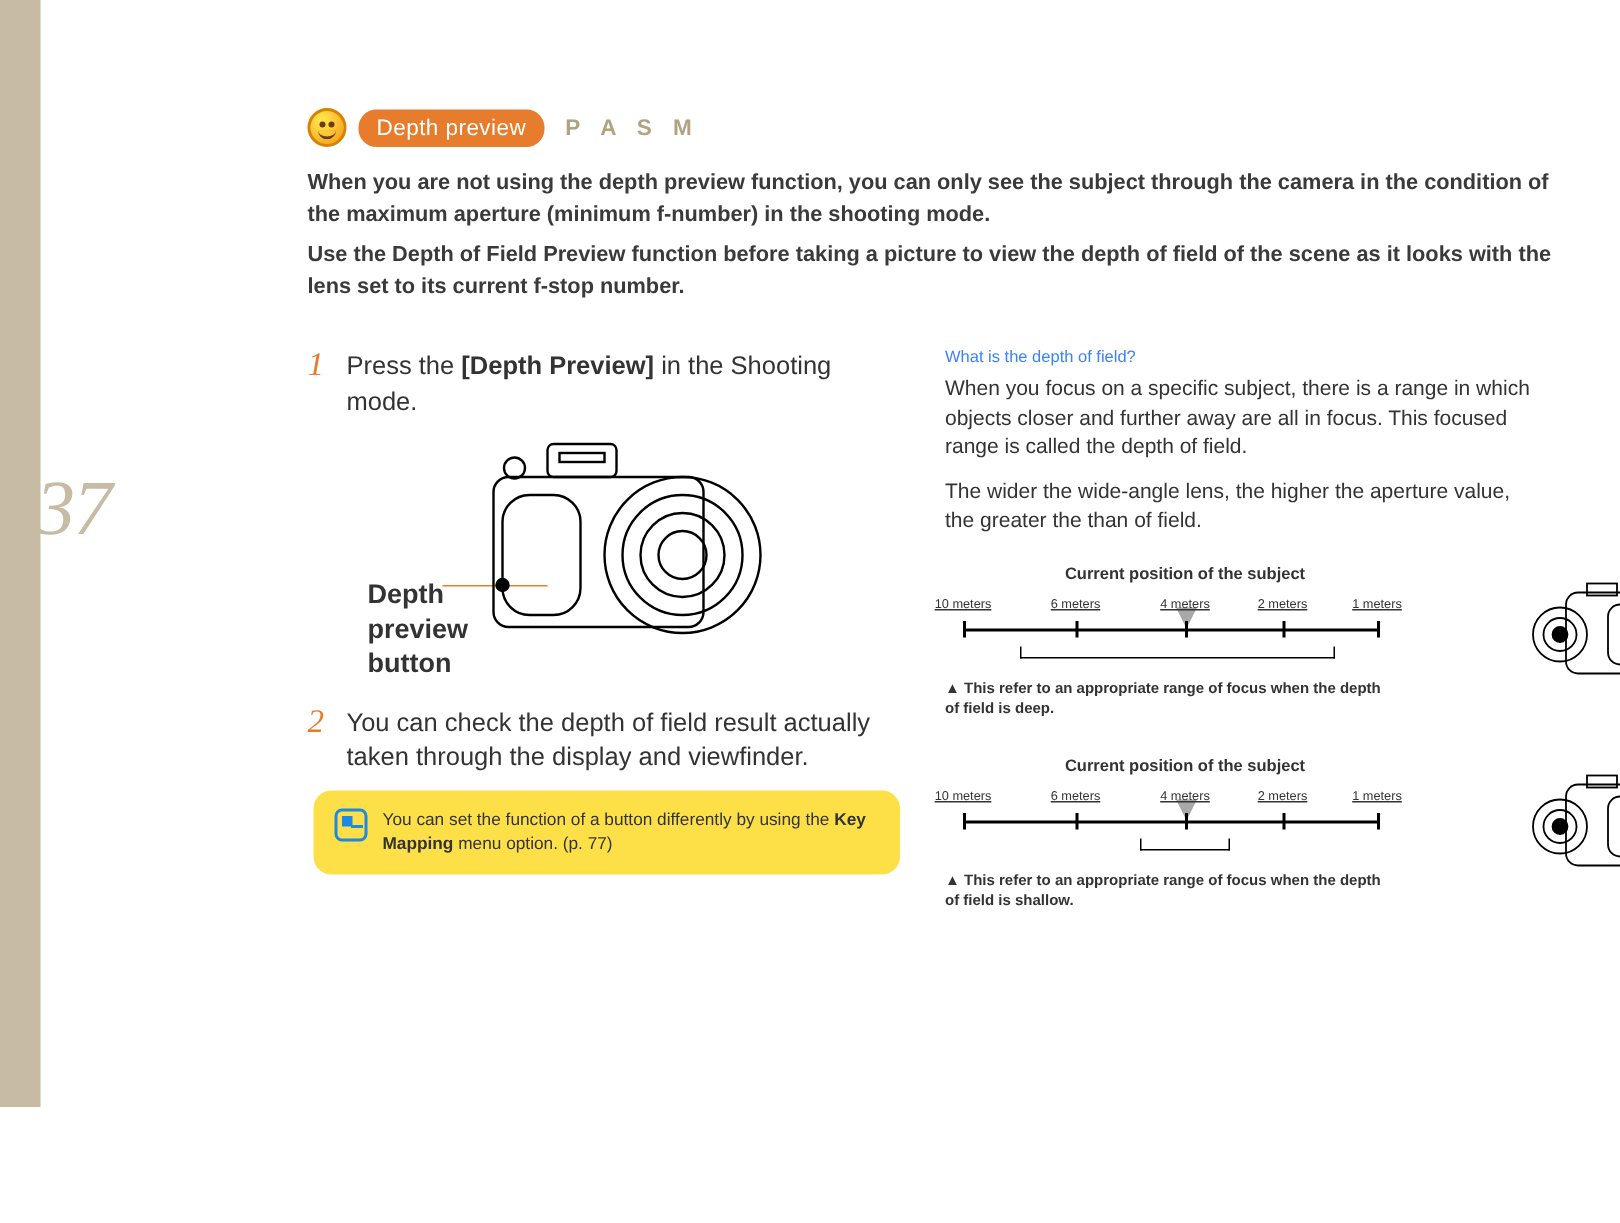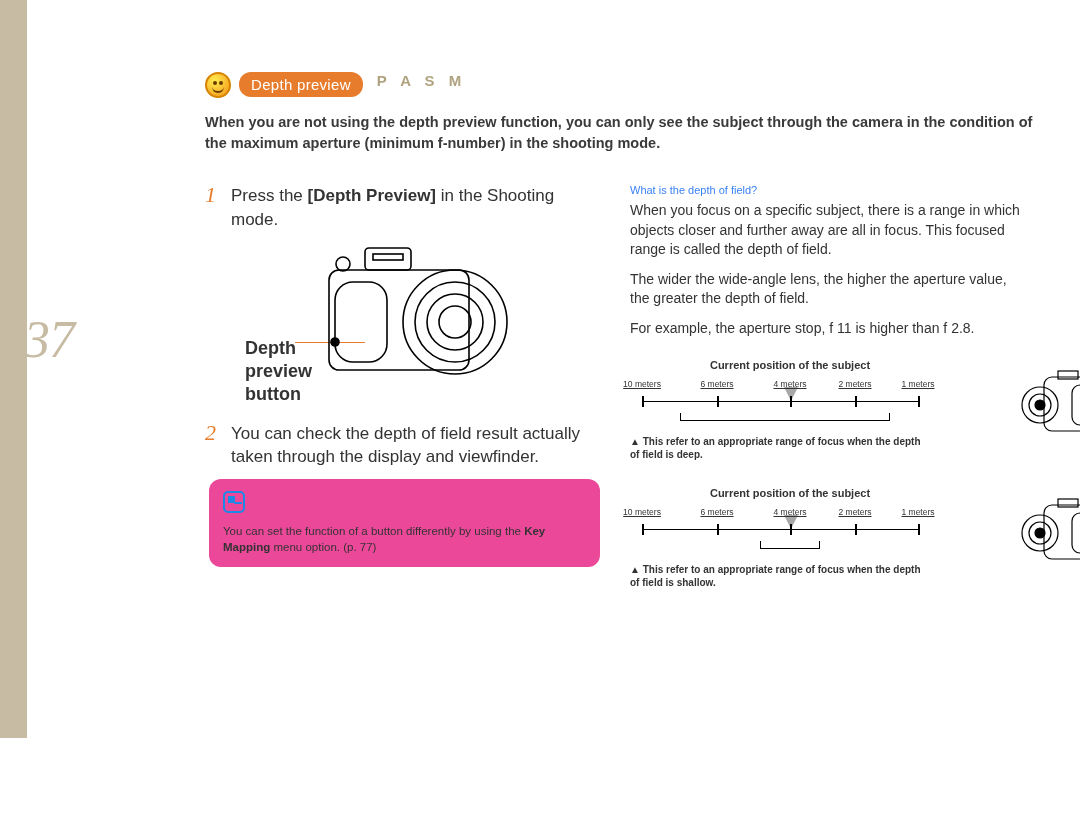--- a/index.html
+++ b/index.html
@@ -35,21 +35,21 @@
     font-family: "Georgia", serif;
   }
   .content {
     position: absolute;
     left: 205px;
     top: 72px;
     width: 840px;
   }
   .title-row {
     display: flex;
-    align-items: flex-start;
+    align-items: center;
     gap: 8px;
     margin-bottom: 14px;
   }
   .smiley-icon {
     width: 26px; height: 26px;
     border-radius: 50%;
     background: radial-gradient(circle at 35% 30%, #ffe34a 10%, #f6a623 80%);
     border: 2px solid #d68400;
     position: relative;
   }
@@ -137,28 +137,27 @@
     font-weight: 700;
     line-height: 1.3;
   }
   .dp-line {
     position: absolute;
     left: 70px; top: 100px;
     width: 70px; height: 1.5px;
     background: #e77c2c;
   }
   .note-box {
-    background: #ec4899;
+    background: #fde047;
     border-radius: 12px;
     padding: 12px 14px;
     display: flex;
     gap: 10px;
     margin-top: 8px;
     margin-left: 4px;
-    flex-direction: column;
   }
   .note-icon {
     width: 22px; height: 22px;
     border: 2px solid #1e88e5;
     border-radius: 5px;
     position: relative;
     flex-shrink: 0;
   }
   .note-icon::before {
     content: "";
@@ -278,20 +277,21 @@
   <div class="title-row">
     <div class="smiley-icon">
         <div class="smiley-mouth"></div>
       </div>
     <span class="title-badge">Depth preview</span>
     <span class="pasm">P A S M</span>
   </div>
 
   <div class="intro">
     <p>When you are not using the depth preview function, you can only see the subject through the camera in the condition of the maximum aperture (minimum f-number) in the shooting mode.</p>
+    <p>Use the Depth of Field Preview function before taking a picture to view the depth of field of the scene as it looks with the lens set to its current f-stop number.</p>
   </div>
 
   <div class="columns">
     <div class="col-left">
 
       <div class="step">
         <div class="step-num">1</div>
         <div class="step-text">
           <span>Press the </span><b>[Depth Preview]</b><span> in the Shooting mode.</span>
         </div>
@@ -330,22 +330,21 @@
         <div class="note-text">
           <span>You can set the function of a button differently by using the </span><b>Key Mapping</b><span> menu option. (p. 77)</span>
         </div>
       </div>
 
     </div>
 
     <div class="col-right">
       <div class="sub-heading">What is the depth of field?</div>
       <p>When you focus on a specific subject, there is a range in which objects closer and further away are all in focus. This focused range is called the depth of field.</p>
-      <p>The wider the wide-angle lens, the higher the aperture value, the greater the depth of field.</p>
-      <p>For example, the aperture stop, f 11 is higher than f 2.8.</p>
+      <p>The wider the wide-angle lens, the higher the aperture value, the greater the than of field.</p>
 
       <div class="dof-diagram">
 
         <div class="dof-block">
           <svg class="dof-cam" width="80" height="70" viewBox="0 0 80 70">
             <g fill="none" stroke="#000" stroke-width="1.2">
               <rect x="24" y="8" width="48" height="54" rx="8"></rect>
               <rect x="38" y="2" width="20" height="8"></rect>
               <circle cx="20" cy="36" r="18"></circle>
               <circle cx="20" cy="36" r="11"></circle>

